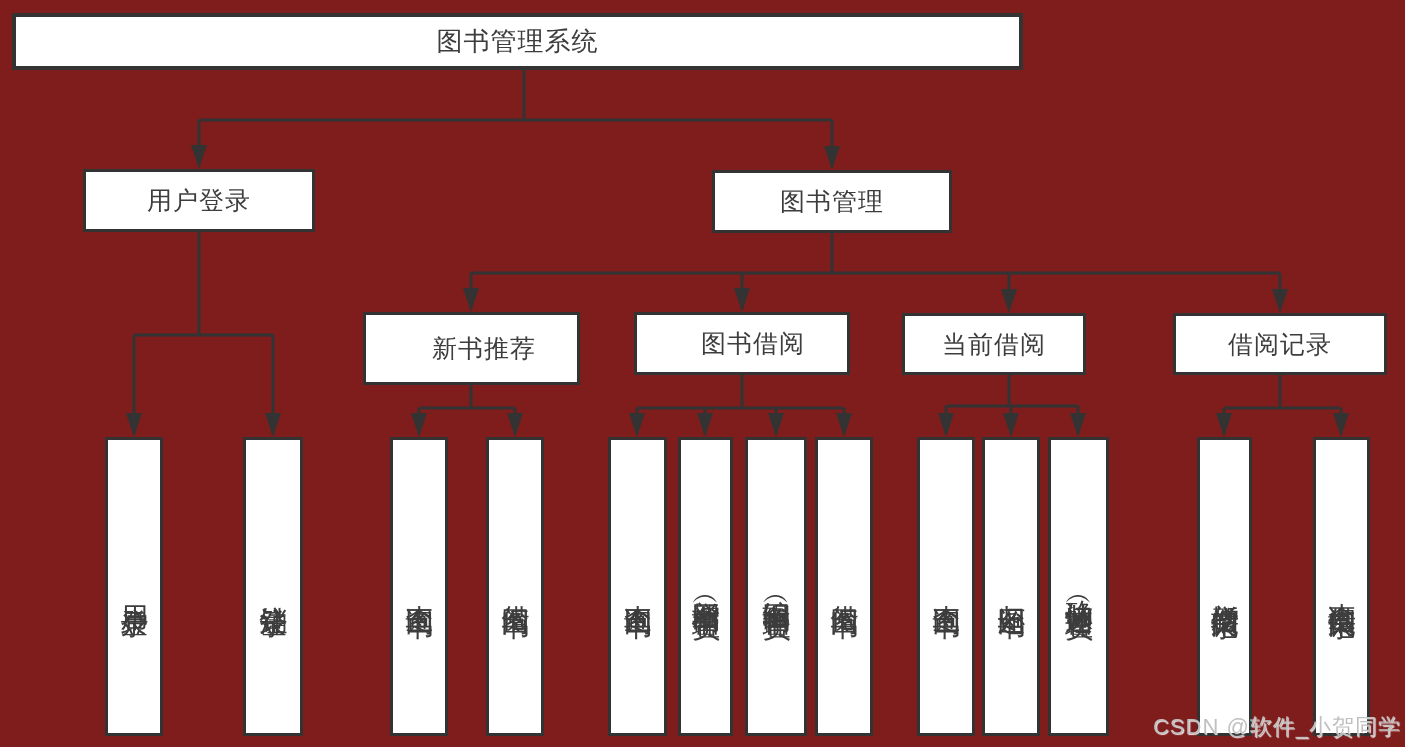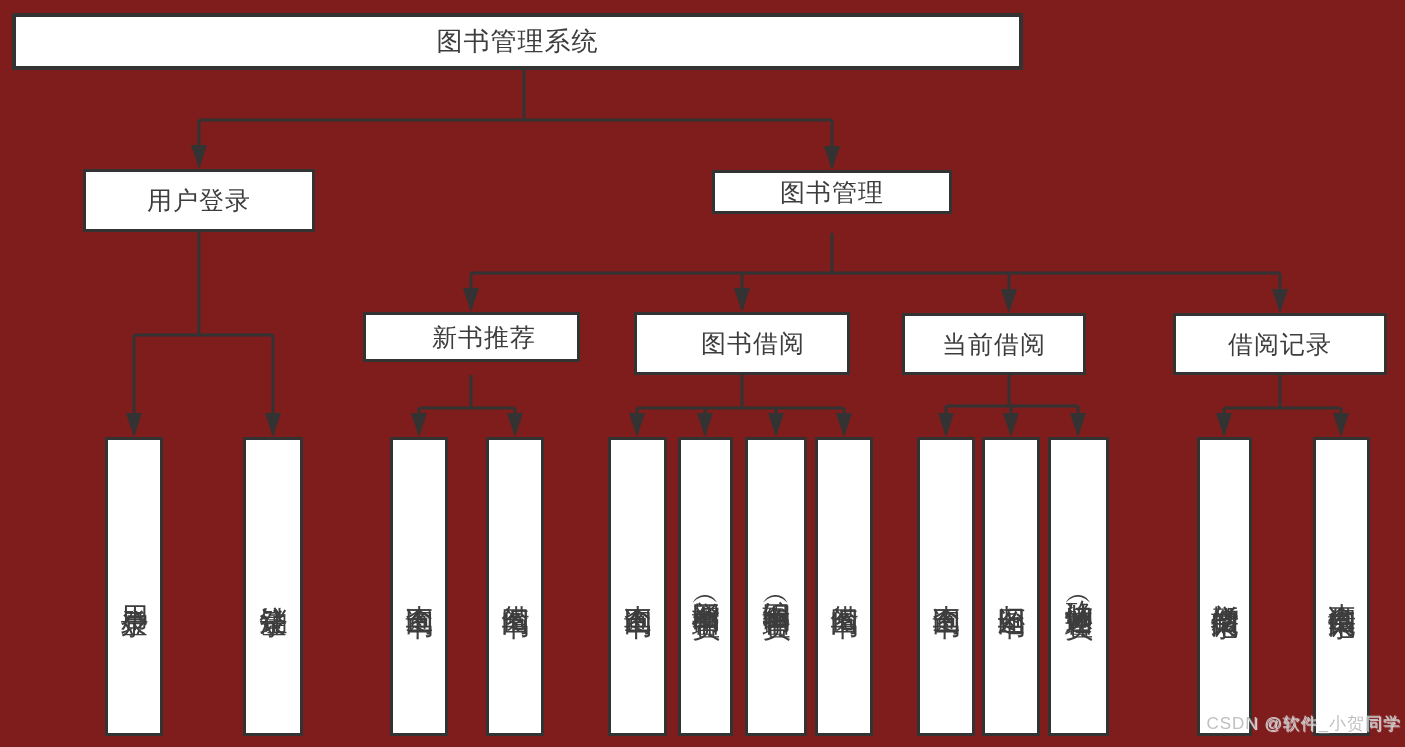--- a/index.html
+++ b/index.html
@@ -8,21 +8,21 @@
   .canvas{position:relative;width:1405px;height:747px;background:#7f1d1d;}
   .wires{position:absolute;left:0;top:0;width:1405px;height:747px;pointer-events:none;}
   .hnode{position:absolute;box-sizing:border-box;border:3px solid #333333;background:#ffffff;
          display:flex;align-items:center;justify-content:center;
          font-size:25px;color:#3d3d3d;letter-spacing:1px;white-space:nowrap;}
   .root{border-width:4px;font-size:26px;}
   .vnode{position:absolute;box-sizing:border-box;border:3px solid #333333;background:#ffffff;
          top:437px;height:299px;display:flex;align-items:center;justify-content:center;}
   .vnode .vlabel{writing-mode:vertical-rl;text-orientation:mixed;
          font-size:28px;color:#3d3d3d;letter-spacing:2px;line-height:1;white-space:nowrap;}
-  .watermark{position:absolute;top:712px;right:4px;font-size:17px;color:#c0c0c0;
+  .watermark{position:absolute;top:712px;right:4px;font-size:22px;color:#c0c0c0;
          letter-spacing:1px;text-shadow:1px 1px 1px rgba(255,255,255,0.9);white-space:nowrap;}
 </style>
 </head>
 <body>
 
 <div class="canvas">
 
   <svg class="wires" viewBox="0 0 1405 747" xmlns="http://www.w3.org/2000/svg">
     <g stroke="#333333" stroke-width="3" fill="none">
       <path d="M524 70 V120 M199 120 H832 M199 120 V166 M832 120 V167"></path>
@@ -56,25 +56,25 @@
     </g>
   </svg>
 
   <div class="hnode root" style="left:12px;top:13px;width:1011px;height:57px;">
     <span>图书管理系统</span>
   </div>
 
   <div class="hnode" style="left:83px;top:169px;width:232px;height:63px;">
     <span>用户登录</span>
   </div>
-  <div class="hnode" style="left:712px;top:170px;width:240px;height:44px;align-items:center;">
+  <div class="hnode" style="left:712px;top:170px;width:240px;height:63px;align-items:center;">
     <span>图书管理</span>
   </div>
 
-  <div class="hnode" style="left:363px;top:312px;width:217px;height:50px;padding-left:25px;">
+  <div class="hnode" style="left:363px;top:312px;width:217px;height:73px;padding-left:25px;">
     <span>新书推荐</span>
   </div>
   <div class="hnode" style="left:634px;top:312px;width:216px;height:63px;padding-left:22px;">
     <span>图书借阅</span>
   </div>
   <div class="hnode" style="left:902px;top:313px;width:184px;height:62px;">
     <span>当前借阅</span>
   </div>
   <div class="hnode" style="left:1173px;top:313px;width:214px;height:62px;">
     <span>借阅记录</span>

